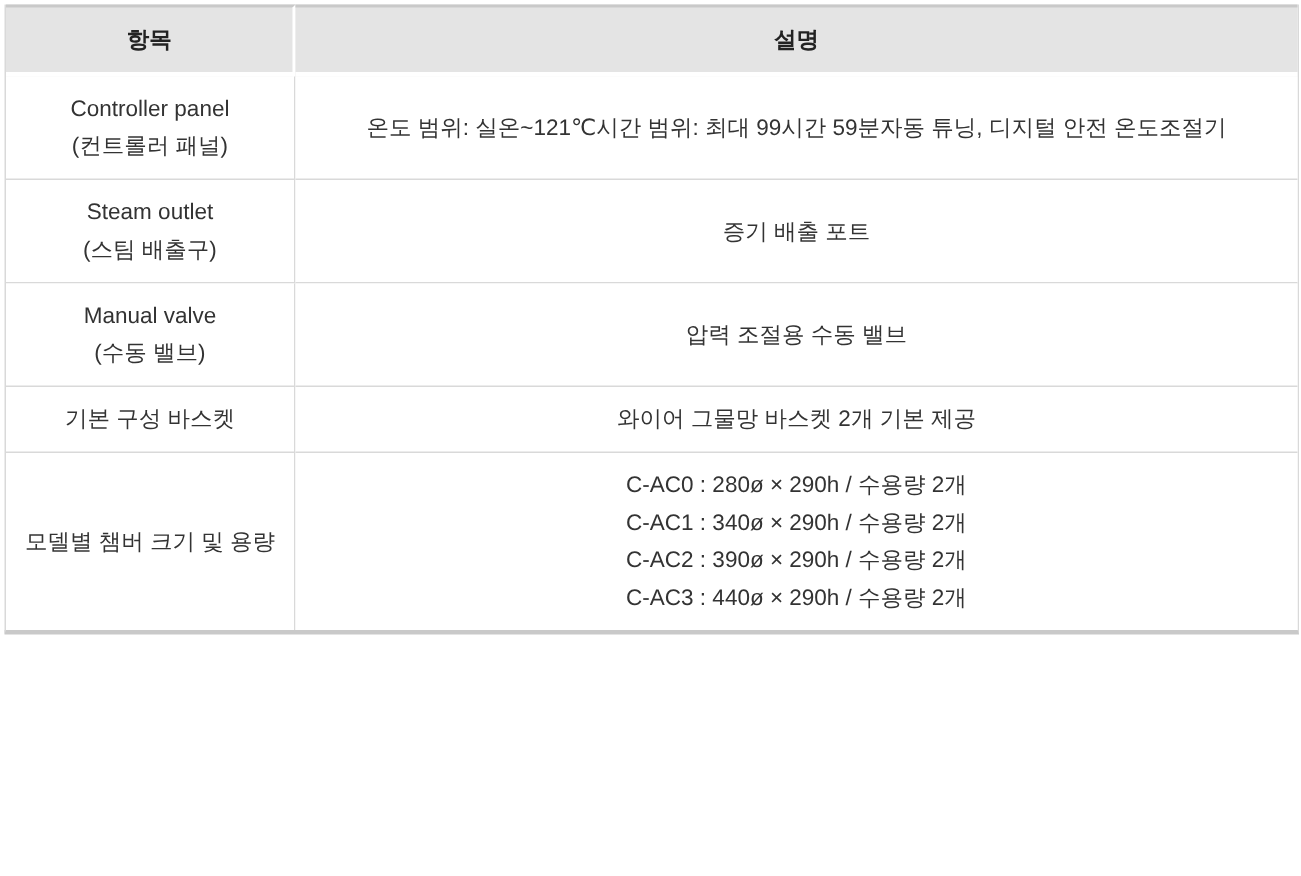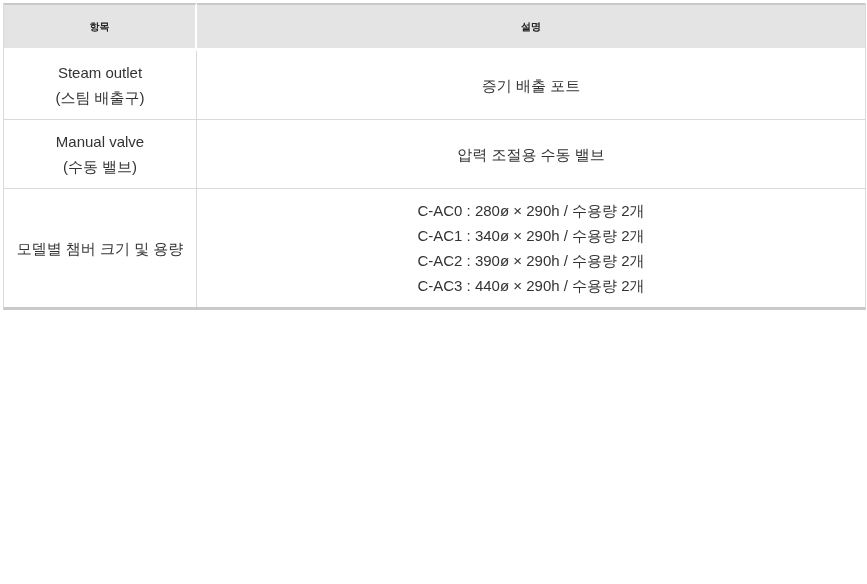--- a/index.html
+++ b/index.html
@@ -24,21 +24,21 @@
     border-right: 1px solid #d9d9d9;
     border-bottom: 3px solid #c9c9c9;
     table-layout: fixed;
   }
   col.col-item { width: 193px; }
   col.col-desc { width: 668px; }
 
   th {
     background: #e4e4e4;
     color: #222222;
-    font-size: 10px;
+    font-size: 15px;
     font-weight: 700;
     text-align: center;
     vertical-align: middle;
     line-height: 25px;
     padding: 9px 6px;
     border-top: 2px solid #c9c9c9;
     border-bottom: 3px solid #ffffff;
   }
   th.item-header {
     border-right: 2px solid #ffffff;
@@ -74,20 +74,29 @@
       <col class="col-item">
       <col class="col-desc">
     </colgroup>
     <thead>
       <tr>
         <th class="item-header">항목</th>
         <th class="desc-header">설명</th>
       </tr>
     </thead>
     <tbody>
+  <tr>
+    <td class="item-cell">
+            <span class="line">Controller panel</span>
+            <span class="line">(컨트롤러 패널)</span>
+          </td>
+    <td class="desc-cell">
+            <span class="line">온도 범위: 실온~121℃시간 범위: 최대 99시간 59분자동 튜닝, 디지털 안전 온도조절기</span>
+          </td>
+  </tr>
 
 
   <tr>
     <td class="item-cell">
             <span class="line">Steam outlet</span>
             <span class="line">(스팀 배출구)</span>
           </td>
     <td class="desc-cell">
             <span class="line">증기 배출 포트</span>
           </td>
@@ -96,20 +105,28 @@
   <tr>
     <td class="item-cell">
             <span class="line">Manual valve</span>
             <span class="line">(수동 밸브)</span>
           </td>
     <td class="desc-cell">
             <span class="line">압력 조절용 수동 밸브</span>
           </td>
   </tr>
 
+  <tr>
+    <td class="item-cell">
+            <span class="line">기본 구성 바스켓</span>
+          </td>
+    <td class="desc-cell">
+            <span class="line">와이어 그물망 바스켓 2개 기본 제공</span>
+          </td>
+  </tr>
 
 
 
   <tr>
     <td class="item-cell">
             <span class="line">모델별 챔버 크기 및 용량</span>
           </td>
     <td class="desc-cell">
             <span class="line">C-AC0 : 280ø × 290h / 수용량 2개</span>
             <span class="line">C-AC1 : 340ø × 290h / 수용량 2개</span>

